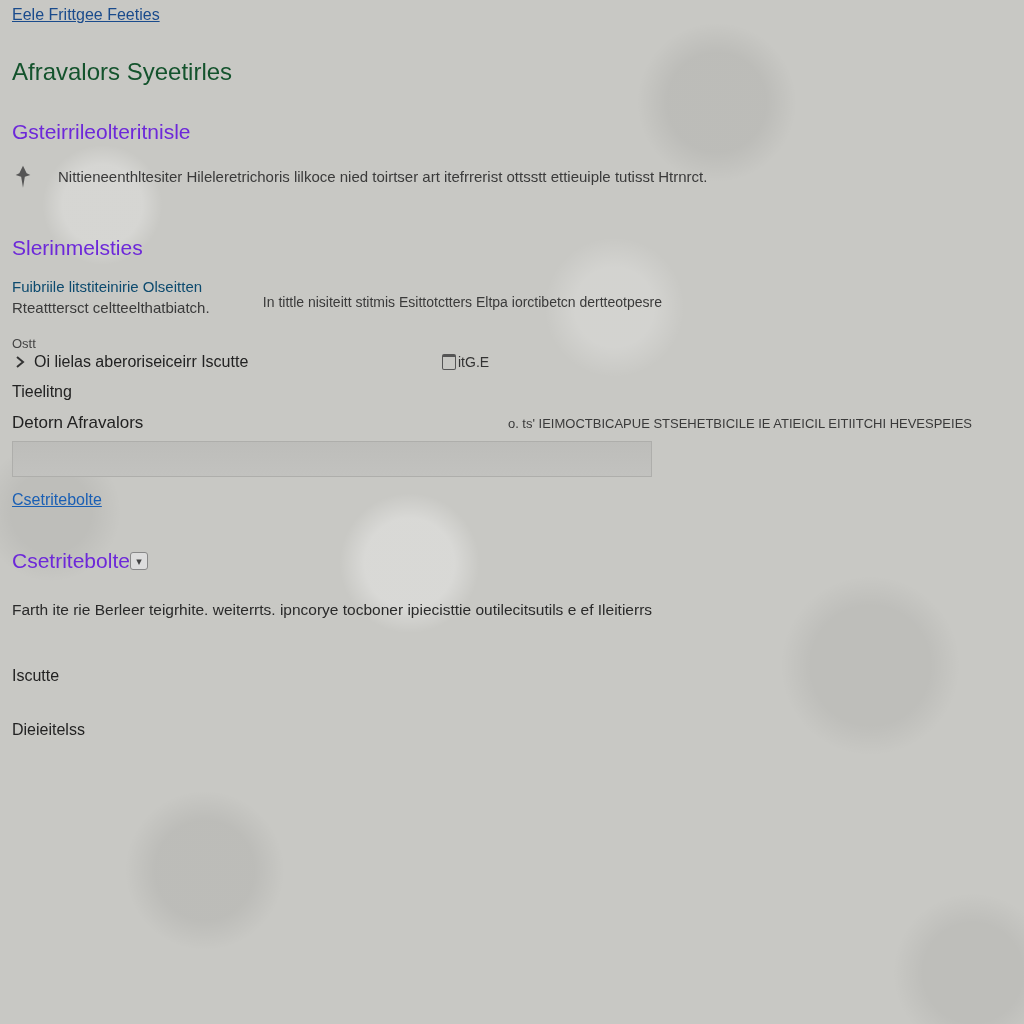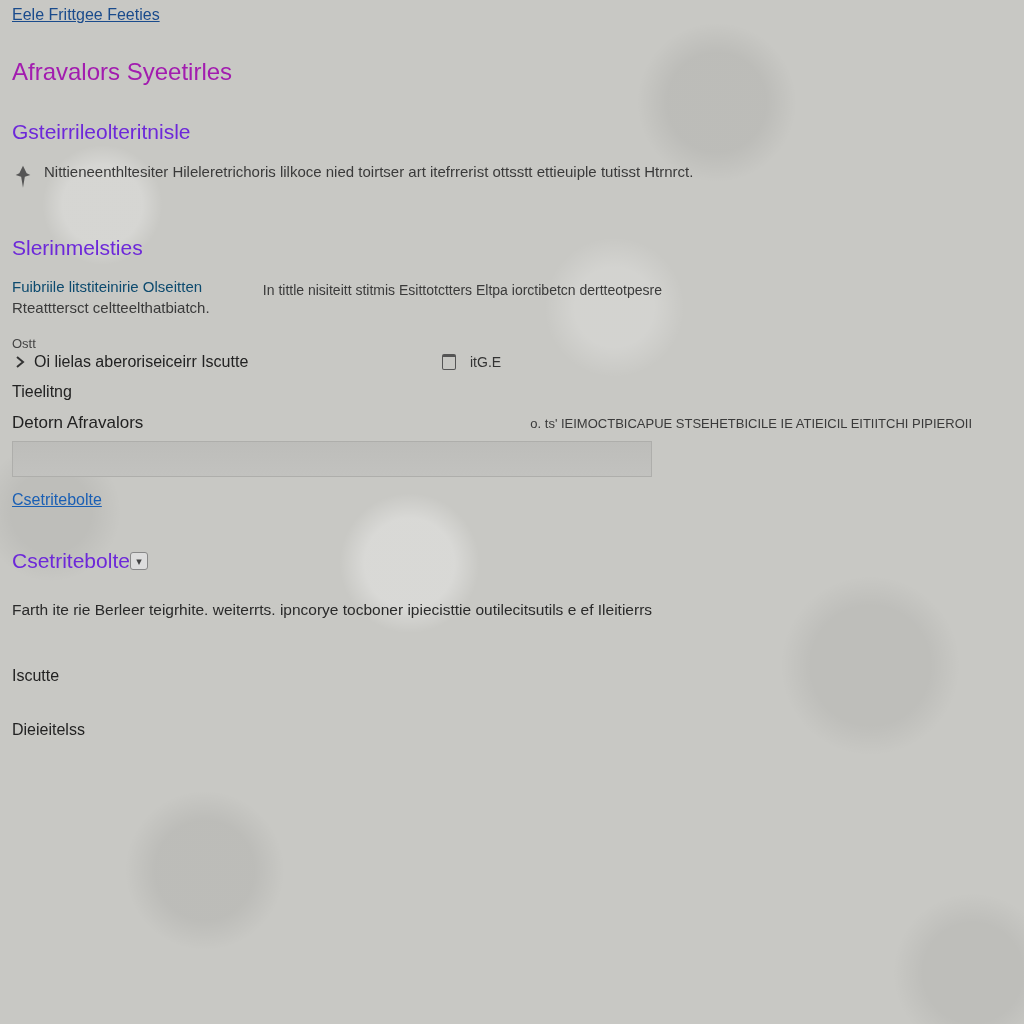--- a/index.html
+++ b/index.html
@@ -24,33 +24,33 @@
   .breadcrumb {
     font-size: 16px;
     color: #1a4b8c;
     text-decoration: underline;
     margin-bottom: 34px;
     display: inline-block;
   }
   h1 {
     font-size: 24px;
     font-weight: 400;
-    color: #a21caf;
+    color: #14532d;
     margin-bottom: 34px;
   }
   h2 {
     font-size: 21px;
     font-weight: 400;
     color: #6d28d9;
     margin-bottom: 18px;
   }
   .pin-block {
     display: flex;
-    align-items: flex-start;
-    gap: 10px;
+    align-items: center;
+    gap: 24px;
     margin-bottom: 44px;
   }
   .pin-icon {
     width: 22px; height: 28px;
     display:inline-block;
     color:#444;
     flex-shrink:0;
     margin-top:2px;
   }
   .pin-text .line1 { font-size: 15px; color: #3a3a3a; line-height:1.35; }
@@ -73,21 +73,21 @@
   .sect3-title { display:flex; align-items:center; gap:0; margin-bottom:28px;}
   .collapse-icon {
     width:18px;height:18px;display:inline-flex;align-items:center;justify-content:center;
     border:1px solid #888;border-radius:3px;font-size:11px;color:#444;background:#ddd;
   }
   .para { font-size:15.5px; color:#2a2a2a; margin-bottom:48px; max-width: 820px;}
   .field-label { font-size:16px; color:#222; margin-bottom:36px;}
   .meta-right {
     position:absolute; right:350px; font-size:14px; color:#3a3a3a;
   }
-  .trash-block { display:flex; align-items:center; gap:14px; font-size:14px; color:#333; margin-left:430px; position:absolute; }
+  .trash-block { display:flex; align-items:center; gap:2px; font-size:14px; color:#333; margin-left:430px; position:absolute; }
   .trash-icon { width:14px;height:16px;display:inline-block;border:1.5px solid #555;border-top:3px solid #555;border-radius:2px;}
 </style>
 </head>
 <body>
 
 
 
 <a class="breadcrumb">Eele Frittgee Feeties</a>
 
 <h1>Afravalors Syeetirles</h1>
@@ -102,21 +102,21 @@
   </span>
   <div class="pin-text">
     <div class="line1">Nittieneenthltesiter Hileleretrichoris lilkoce nied toirtser art itefrrerist ottsstt ettieuiple tutisst Htrnrct.</div>
   </div>
 </div>
 
 <h2>Slerinmelsties</h2>
 
 <div style="position:relative">
   <div class="desc">Fuibriile litstiteinirie Olseitten</div>
-  <span class="meta-right" style="top:4px">In tittle nisiteitt stitmis Esittotctters Eltpa iorctibetcn dertteotpesre</span>
+  <span class="meta-right" style="top:16px">In tittle nisiteitt stitmis Esittotctters Eltpa iorctibetcn dertteotpesre</span>
 </div>
 <div class="desc2">Rteatttersct celtteelthatbiatch.</div>
 
 <div class="row-label">Ostt</div>
 <div class="row" style="position:relative">
   <span class="inline-icon">
     <svg viewBox="0 0 16 16">
         <path d="M5 3 L11 8 L5 13" stroke="#333" stroke-width="2" fill="none"></path>
       </svg>
   </span>
@@ -126,21 +126,21 @@
     <span>itG.E</span>
   </span>
 </div>
 
 <div class="row">
   <span>Tieelitng</span>
 </div>
 
 <div class="date-row">
   <span class="lbl">Detorn Afravalors</span>
-  <span class="small-right" style="margin-left:auto;margin-right:40px">o.  ts' IEIMOCTBICAPUE STSEHETBICILE IE ATIEICIL EITIITCHI PIPIEROII</span>
+  <span class="small-right" style="margin-left:auto;margin-right:40px">o.  ts' IEIMOCTBICAPUE STSEHETBICILE IE ATIEICIL EITIITCHI HEVESPEIES</span>
 </div>
 
 <div class="bar"></div>
 
 <a class="link">Csetritebolte</a>
 
 <div class="sect3-title">
   <h2 style="margin:0">Csetritebolte</h2>
   <span class="collapse-icon">▾</span>
 </div>

